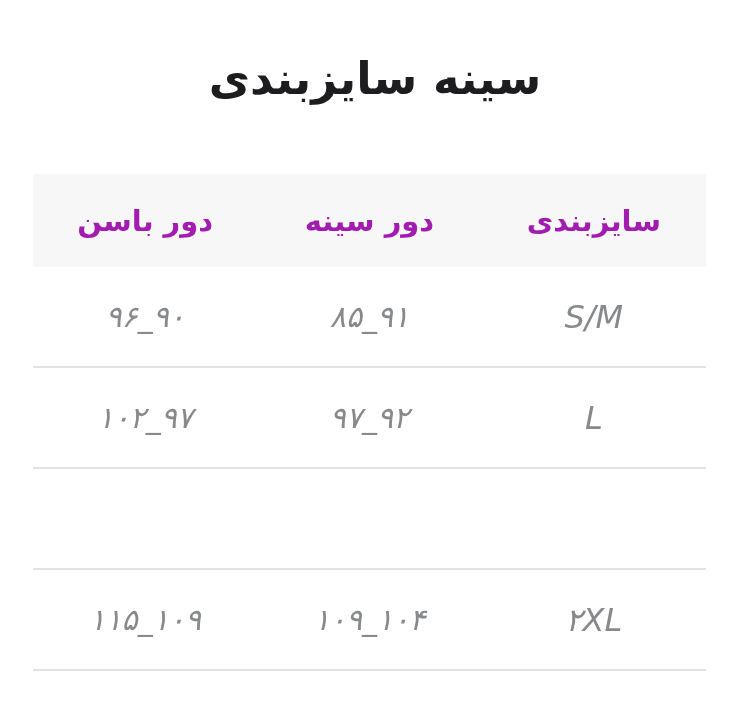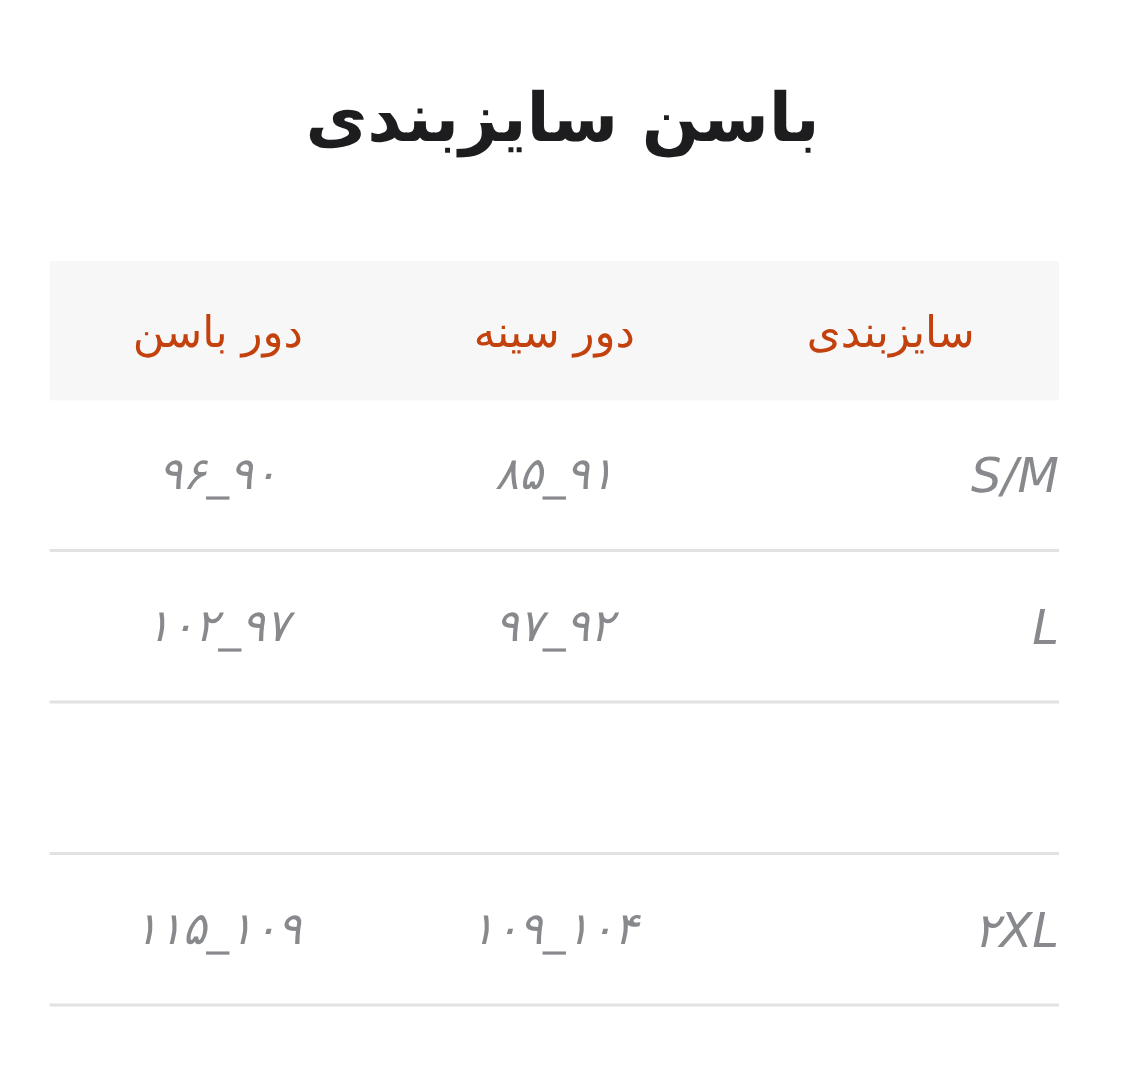--- a/index.html
+++ b/index.html
@@ -33,48 +33,47 @@
     display: grid;
     grid-template-columns: 1fr 1fr 1fr;
     align-items: center;
     height: 93px;
     background: #f7f7f8;
     border-radius: 2px;
   }
   .th {
     text-align: center;
     font-size: 29px;
-    font-weight: 400;
-    color: #c2410c;
+    font-weight: 700;
+    color: #a21caf;
   }
   .tr {
     display: grid;
     grid-template-columns: 1fr 1fr 1fr;
     align-items: center;
     height: 99px;
     border-bottom: 2px solid #e2e2e2;
   }
   .td {
     text-align: center;
     direction: ltr;          
     unicode-bidi: isolate;
     font-size: 30px;
     font-weight: 400;
     color: #87898c;
     font-style: italic;
   }
   .td-size {
     font-size: 32px;
-    text-align: right;
   }
 </style>
 </head>
 <body>
 
-<h1 class="page-title">باسن سایزبندی</h1>
+<h1 class="page-title">سینه سایزبندی</h1>
 
 <div class="size-table">
 
   <div class="thead">
     <div class="th">سایزبندی</div>
     <div class="th">دور سینه</div>
     <div class="th">دور باسن</div>
   </div>
 
   <div class="tr">

